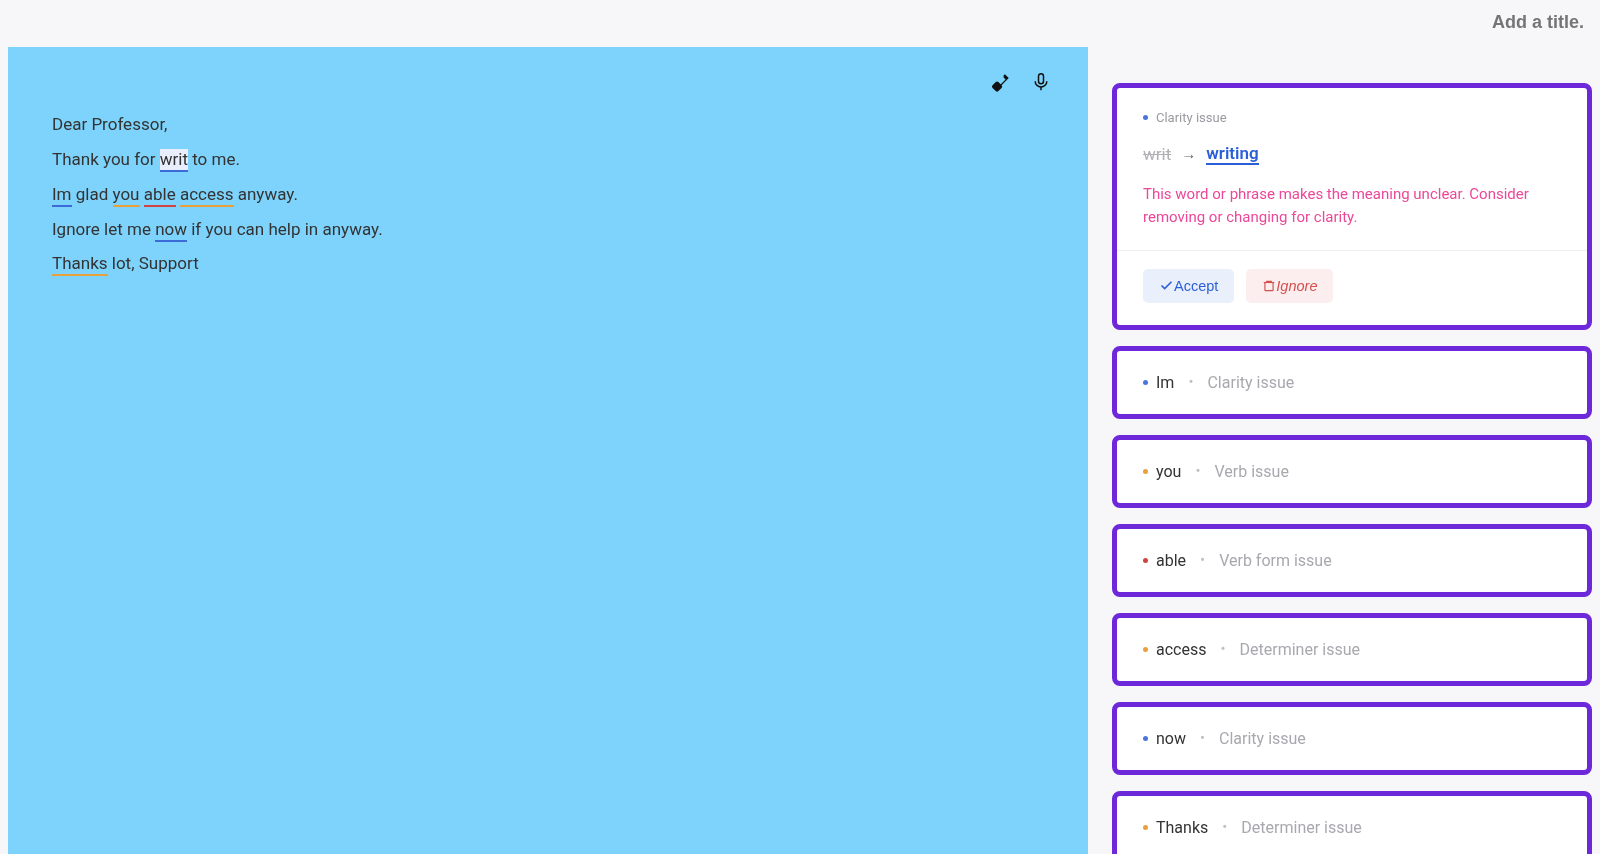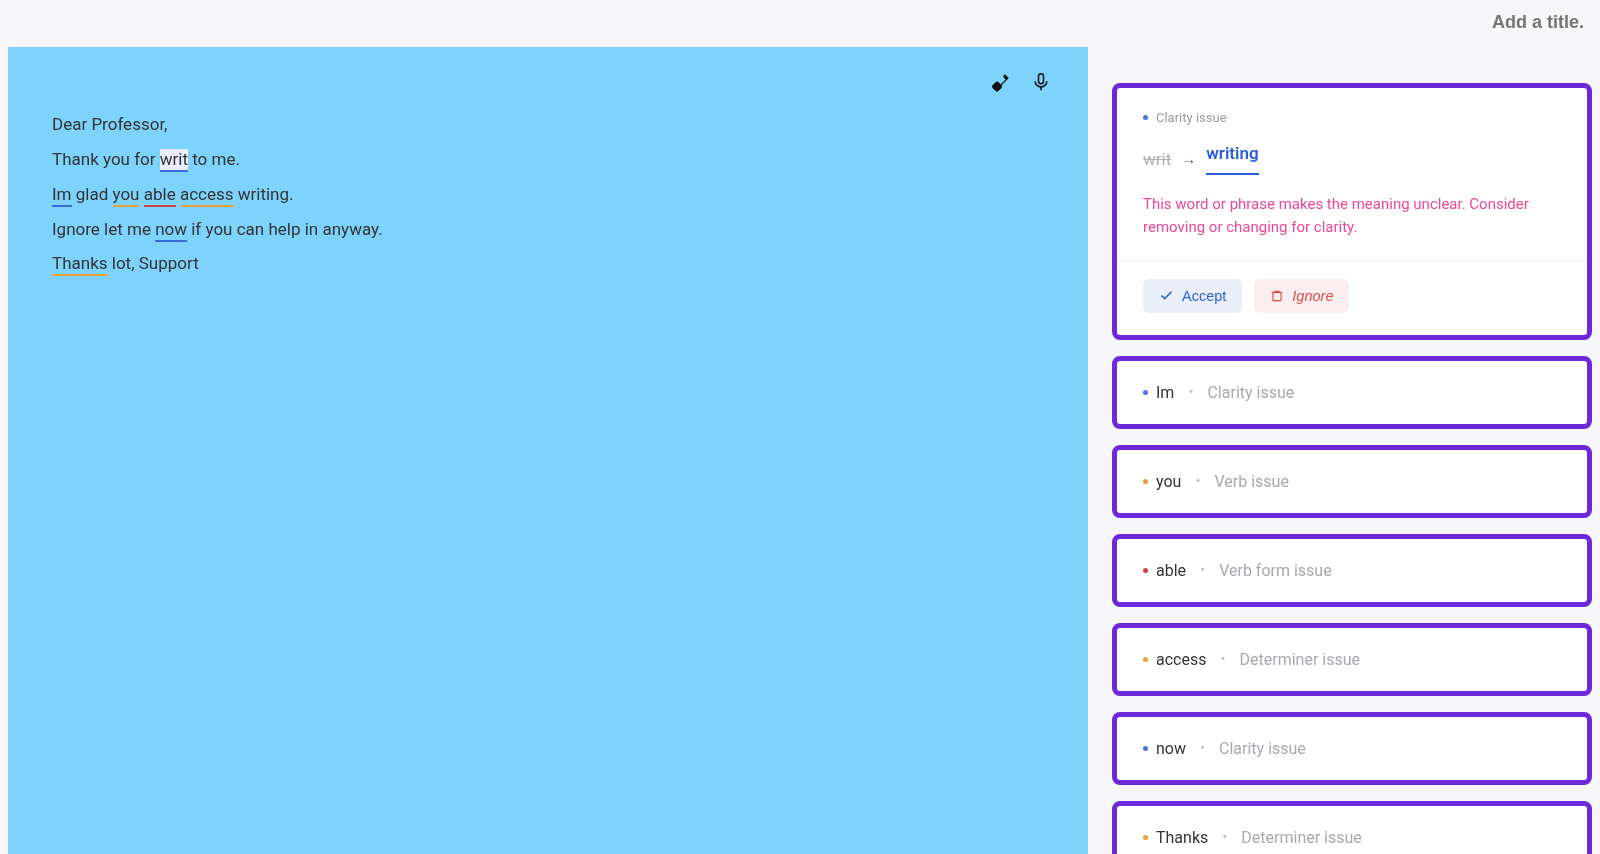--- a/index.html
+++ b/index.html
@@ -106,42 +106,41 @@
     }
     .strike {
       color: #b0b0b5;
       text-decoration: line-through;
     }
     .arrow { color: #666; font-size:15px;}
     .replacement {
       color: #2a5fd8;
       font-weight: 600;
       border-bottom: 2px solid #2a5fd8;
-      padding-bottom: 10px;
+      padding-bottom: 0;
       cursor:pointer;
     }
     .explanation {
       color: #ec4899;
       font-size: 15px;
       line-height: 1.55;
       margin-bottom: 20px;
     }
     .card-divider {
       border: none;
       border-top: 1px solid #eee;
       margin: 0 -26px 18px;
     }
     .card-actions {
       display:flex;
       gap: 12px;
     }
     .btn {
       display:flex;
       align-items:center;
-      gap: 8px;
       padding: 9px 16px;
       border-radius: 5px;
       font-size: 14.5px;
       cursor:pointer;
       border: none;
     }
     .btn-accept {
       background: #eaf0fb;
       color: #2a5fd8;
     }
@@ -171,21 +170,21 @@
         <svg width="20" height="22" viewBox="0 0 24 24" fill="none" stroke="#111" stroke-width="1.8">
             <rect x="9" y="2" width="6" height="12" rx="3"></rect>
             <path d="M5 11a7 7 0 0 0 14 0"></path>
             <line x1="12" y1="18" x2="12" y2="22"></line>
           </svg>
       </span>
     </div>
     <div class="editor-content">
       <div><span>Dear Professor,</span></div>
       <div><span>Thank you for </span><span class="word ul-blue hl">writ</span><span> to me.</span></div>
-      <div><span class="word ul-blue">Im</span><span> glad </span><span class="word ul-orange">you</span><span> </span><span class="word ul-red">able</span><span> </span><span class="word ul-orange">access</span><span> writing.</span></div>
+      <div><span class="word ul-blue">Im</span><span> glad </span><span class="word ul-orange">you</span><span> </span><span class="word ul-red">able</span><span> </span><span class="word ul-orange">access</span><span> anyway.</span></div>
       <div><span>Ignore let me </span><span class="word ul-blue">now</span><span> if you can help in anyway.</span></div>
       <div><span class="word ul-orange">Thanks</span><span> lot, Support</span></div>
     </div>
   </div>
 
   <div class="suggestions-pane">
     <div class="card card-expanded">
       <div class="issue-label">
         <span class="dot dot-blue"></span>
         <span>Clarity issue</span>

